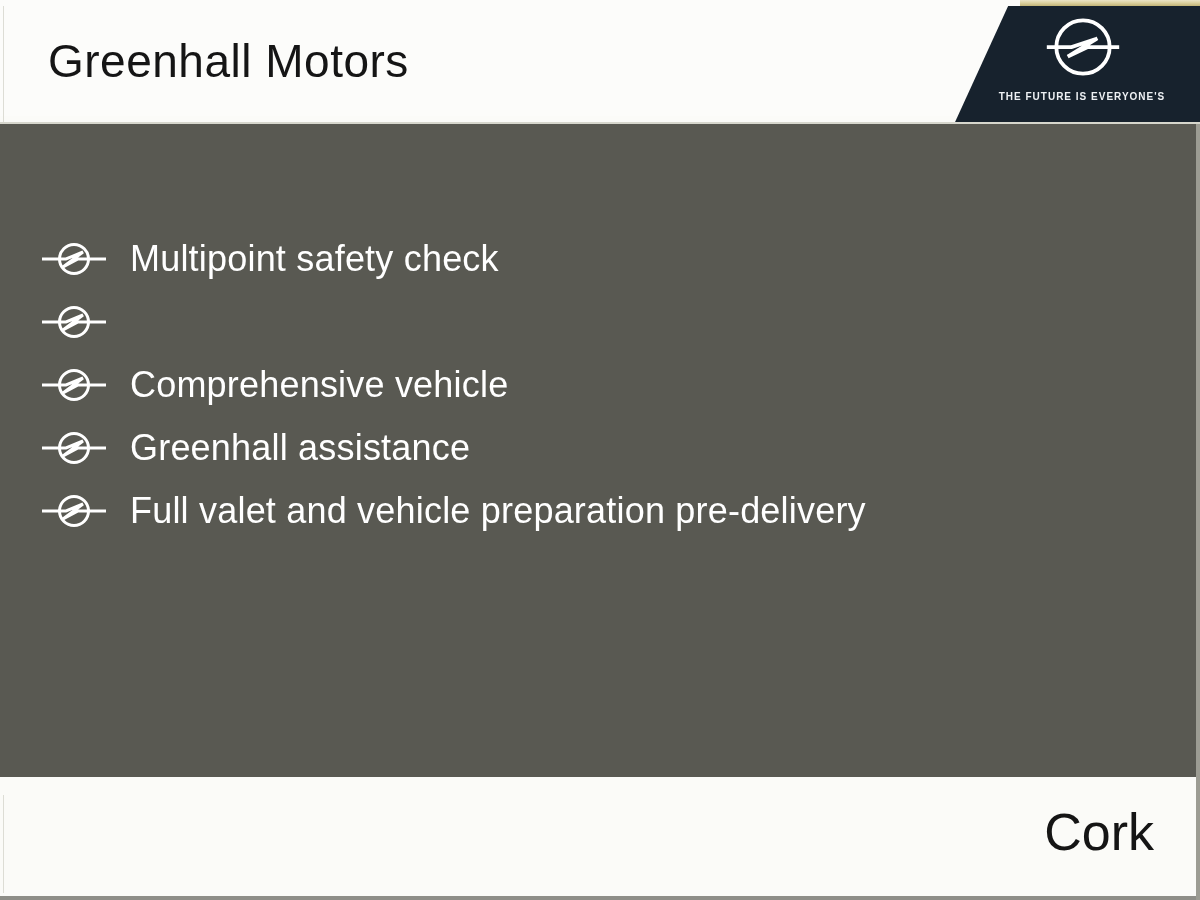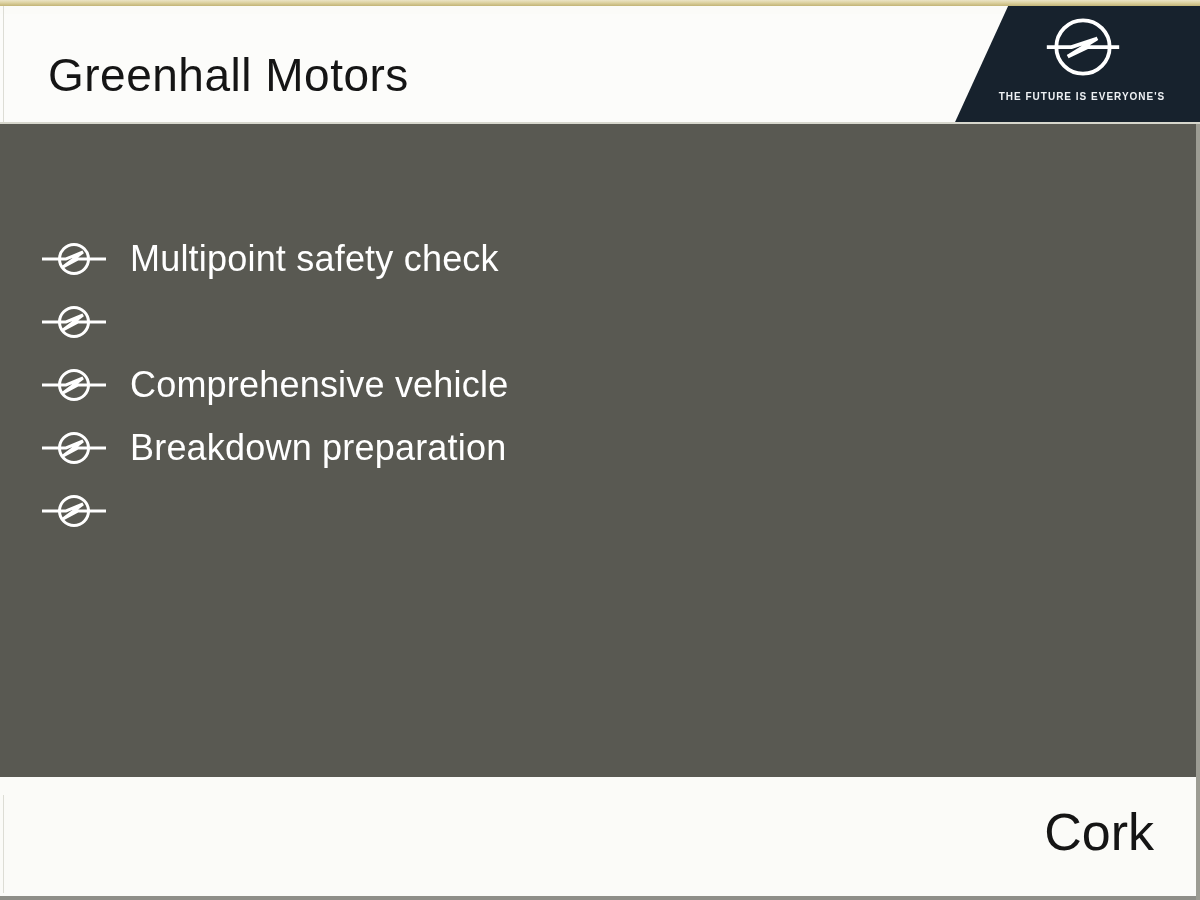--- a/index.html
+++ b/index.html
@@ -7,21 +7,21 @@
     position:relative;width:1200px;height:900px;overflow:hidden;
     background:#fbfbf8;font-family:"Liberation Sans",sans-serif;
   }
   
   .top-accent{
     position:absolute;top:0;left:0;width:1200px;height:6px;
     background:linear-gradient(to bottom,#ebe4c6 0%,#ddd2a2 45%,#c2b476 100%);
   }
   
   .header{
-    position:absolute;top:14px;left:0;width:1020px;height:116px;background:#fcfcfa;
+    position:absolute;top:0;left:0;width:1020px;height:116px;background:#fcfcfa;
   }
   .dealer-title{
     position:absolute;left:48px;top:34px;
     font-size:46px;letter-spacing:.5px;color:#151515;white-space:nowrap;
   }
   
   .brand-corner{
     position:absolute;top:6px;left:940px;width:260px;height:116px;
     background:#17222d;
     clip-path:polygon(26.2% 0,100% 0,100% 100%,5.8% 100%);
@@ -108,29 +108,30 @@
           <path class="blitz" d="M0 22 L24 22 L41 15 L21 30 L36 22 L64 22" stroke-width="3"></path>
         </svg>
         <span class="service-label">Comprehensive vehicle</span>
       </div>
 
       <div class="service-item">
         <svg class="service-icon" viewBox="0 0 64 44" aria-hidden="true">
           <circle class="blitz" cx="32" cy="22" r="14.5" stroke-width="3"></circle>
           <path class="blitz" d="M0 22 L24 22 L41 15 L21 30 L36 22 L64 22" stroke-width="3"></path>
         </svg>
-        <span class="service-label">Breakdown preparation</span>
+        <span class="service-label">Greenhall assistance</span>
       </div>
 
 
       <div class="service-item">
         <svg class="service-icon" viewBox="0 0 64 44" aria-hidden="true">
           <circle class="blitz" cx="32" cy="22" r="14.5" stroke-width="3"></circle>
           <path class="blitz" d="M0 22 L24 22 L41 15 L21 30 L36 22 L64 22" stroke-width="3"></path>
         </svg>
+        <span class="service-label">Full valet and vehicle preparation pre-delivery</span>
       </div>
 
     </div>
   </div>
 
   <div class="sep-footer"></div>
 
   <div class="footer">
     <div class="footer-location">Cork</div>
   </div>

